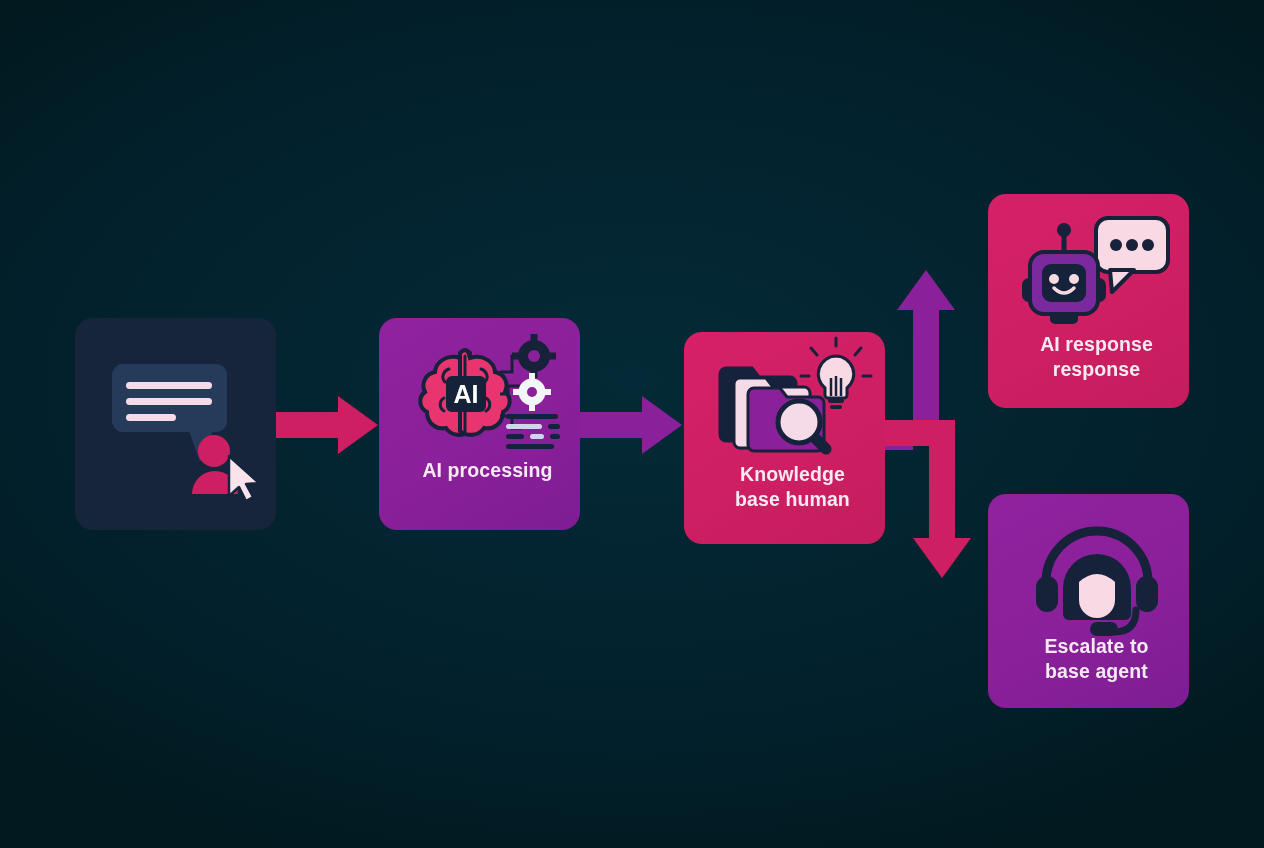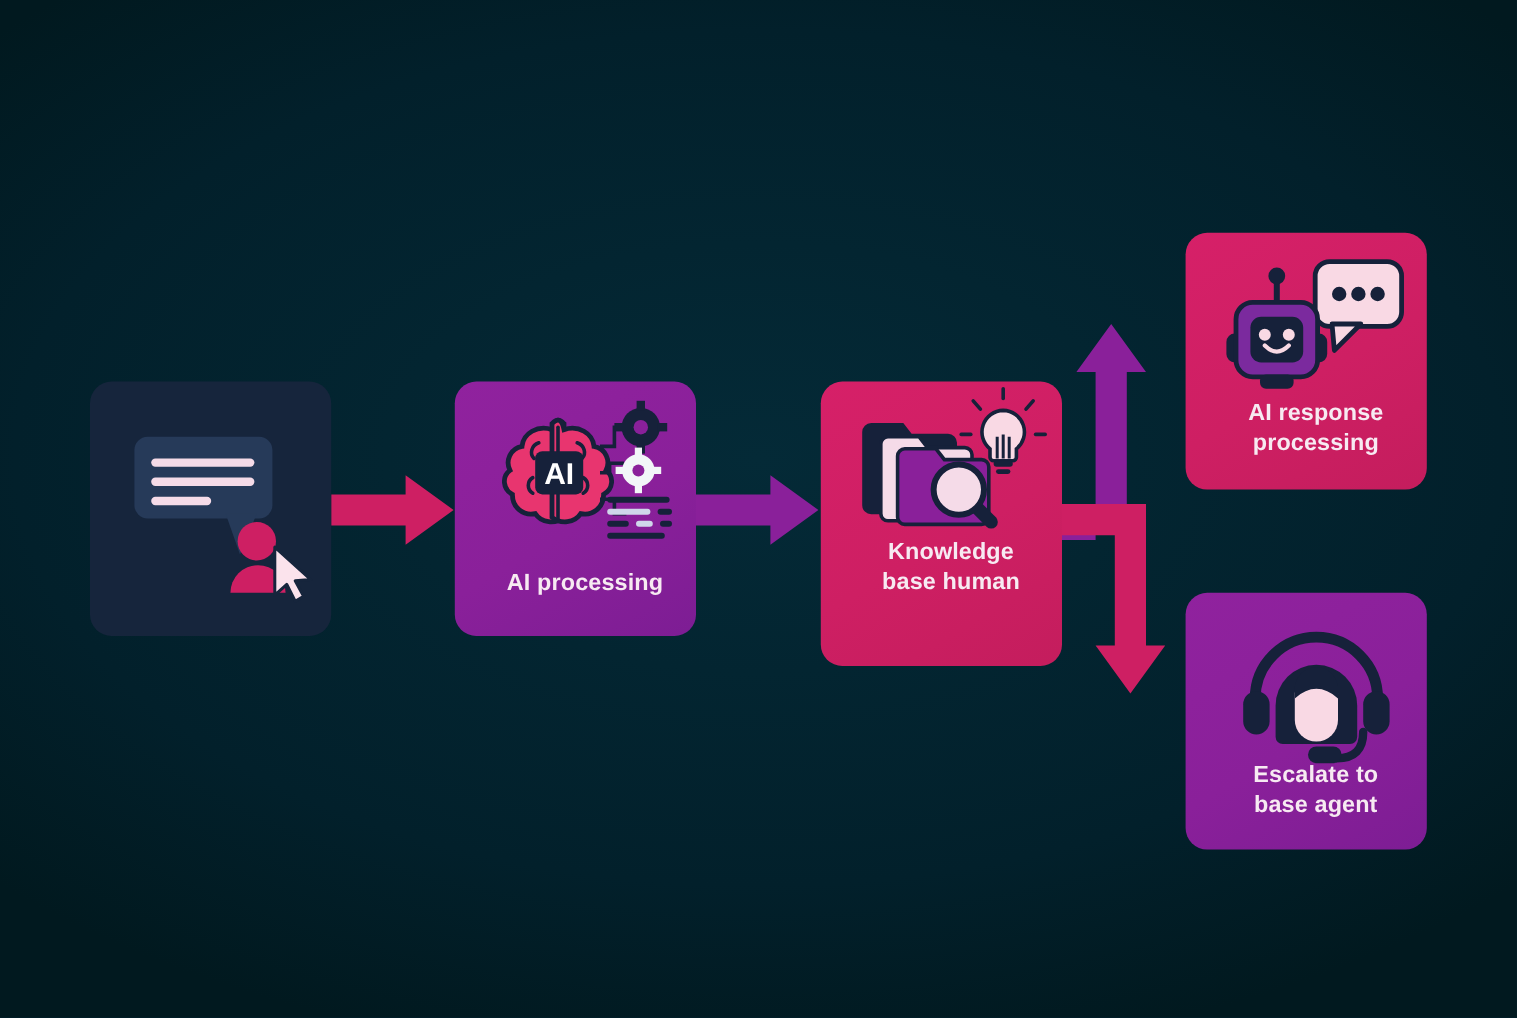--- a/index.html
+++ b/index.html
@@ -40,24 +40,23 @@
     padding: 0 10px;
   }
   
   #node-inquiry {
     left: 75px; top: 318px; width: 201px; height: 212px;
     background: #16253c;
   }
   #node-ai {
     left: 379px; top: 318px; width: 201px; height: 212px;
     background: linear-gradient(150deg, #90229e 0%, #8a209a 55%, #7d1d94 100%);
-    gap: 16px;
   }
   #node-kb {
-    left: 684px; top: 318px; width: 201px; height: 237px;
+    left: 684px; top: 332px; width: 201px; height: 212px;
     background: linear-gradient(150deg, #d62068 0%, #ce1f63 55%, #c41d5d 100%);
   }
   #node-resp {
     left: 988px; top: 194px; width: 201px; height: 214px;
     background: linear-gradient(150deg, #d62068 0%, #ce1f63 55%, #c41d5d 100%);
   }
   #node-esc {
     left: 988px; top: 448px; width: 201px; height: 214px;
     background: linear-gradient(150deg, #90229e 0%, #8a209a 55%, #7d1d94 100%);
     margin-top: 46px;
@@ -239,21 +238,21 @@
         <rect x="20" y="48" width="44" height="38" rx="9" fill="#16213a"></rect>
         <circle cx="32" cy="63" r="5" fill="#f9d9e4"></circle>
         <circle cx="52" cy="63" r="5" fill="#f9d9e4"></circle>
         <path d="M32,72 q10,10 20,0" stroke="#f9d9e4" stroke-width="3.5" fill="none" stroke-linecap="round"></path>
 
         <rect x="28" y="96" width="28" height="12" rx="5" fill="#16213a"></rect>
       </svg>
     </div>
     <div class="node-label">
       <span>AI response</span><br>
-      <span>processing</span>
+      <span>response</span>
     </div>
   </div>
 
   <div class="node" id="node-esc">
     <div class="node-icon" style="height:140px; padding-top:20px;">
       <svg width="130" height="116" viewBox="0 0 130 116" aria-hidden="true">
 
         <path d="M14,66 a51,51 0 0 1 102,0" stroke="#16213a" stroke-width="9" fill="none" stroke-linecap="round"></path>
 
         <path d="M31,72 a34,34 0 0 1 68,0 l0,26 a6,6 0 0 1 -6,6 l-56,0 a6,6 0 0 1 -6,-6 z" fill="#16213a"></path>

